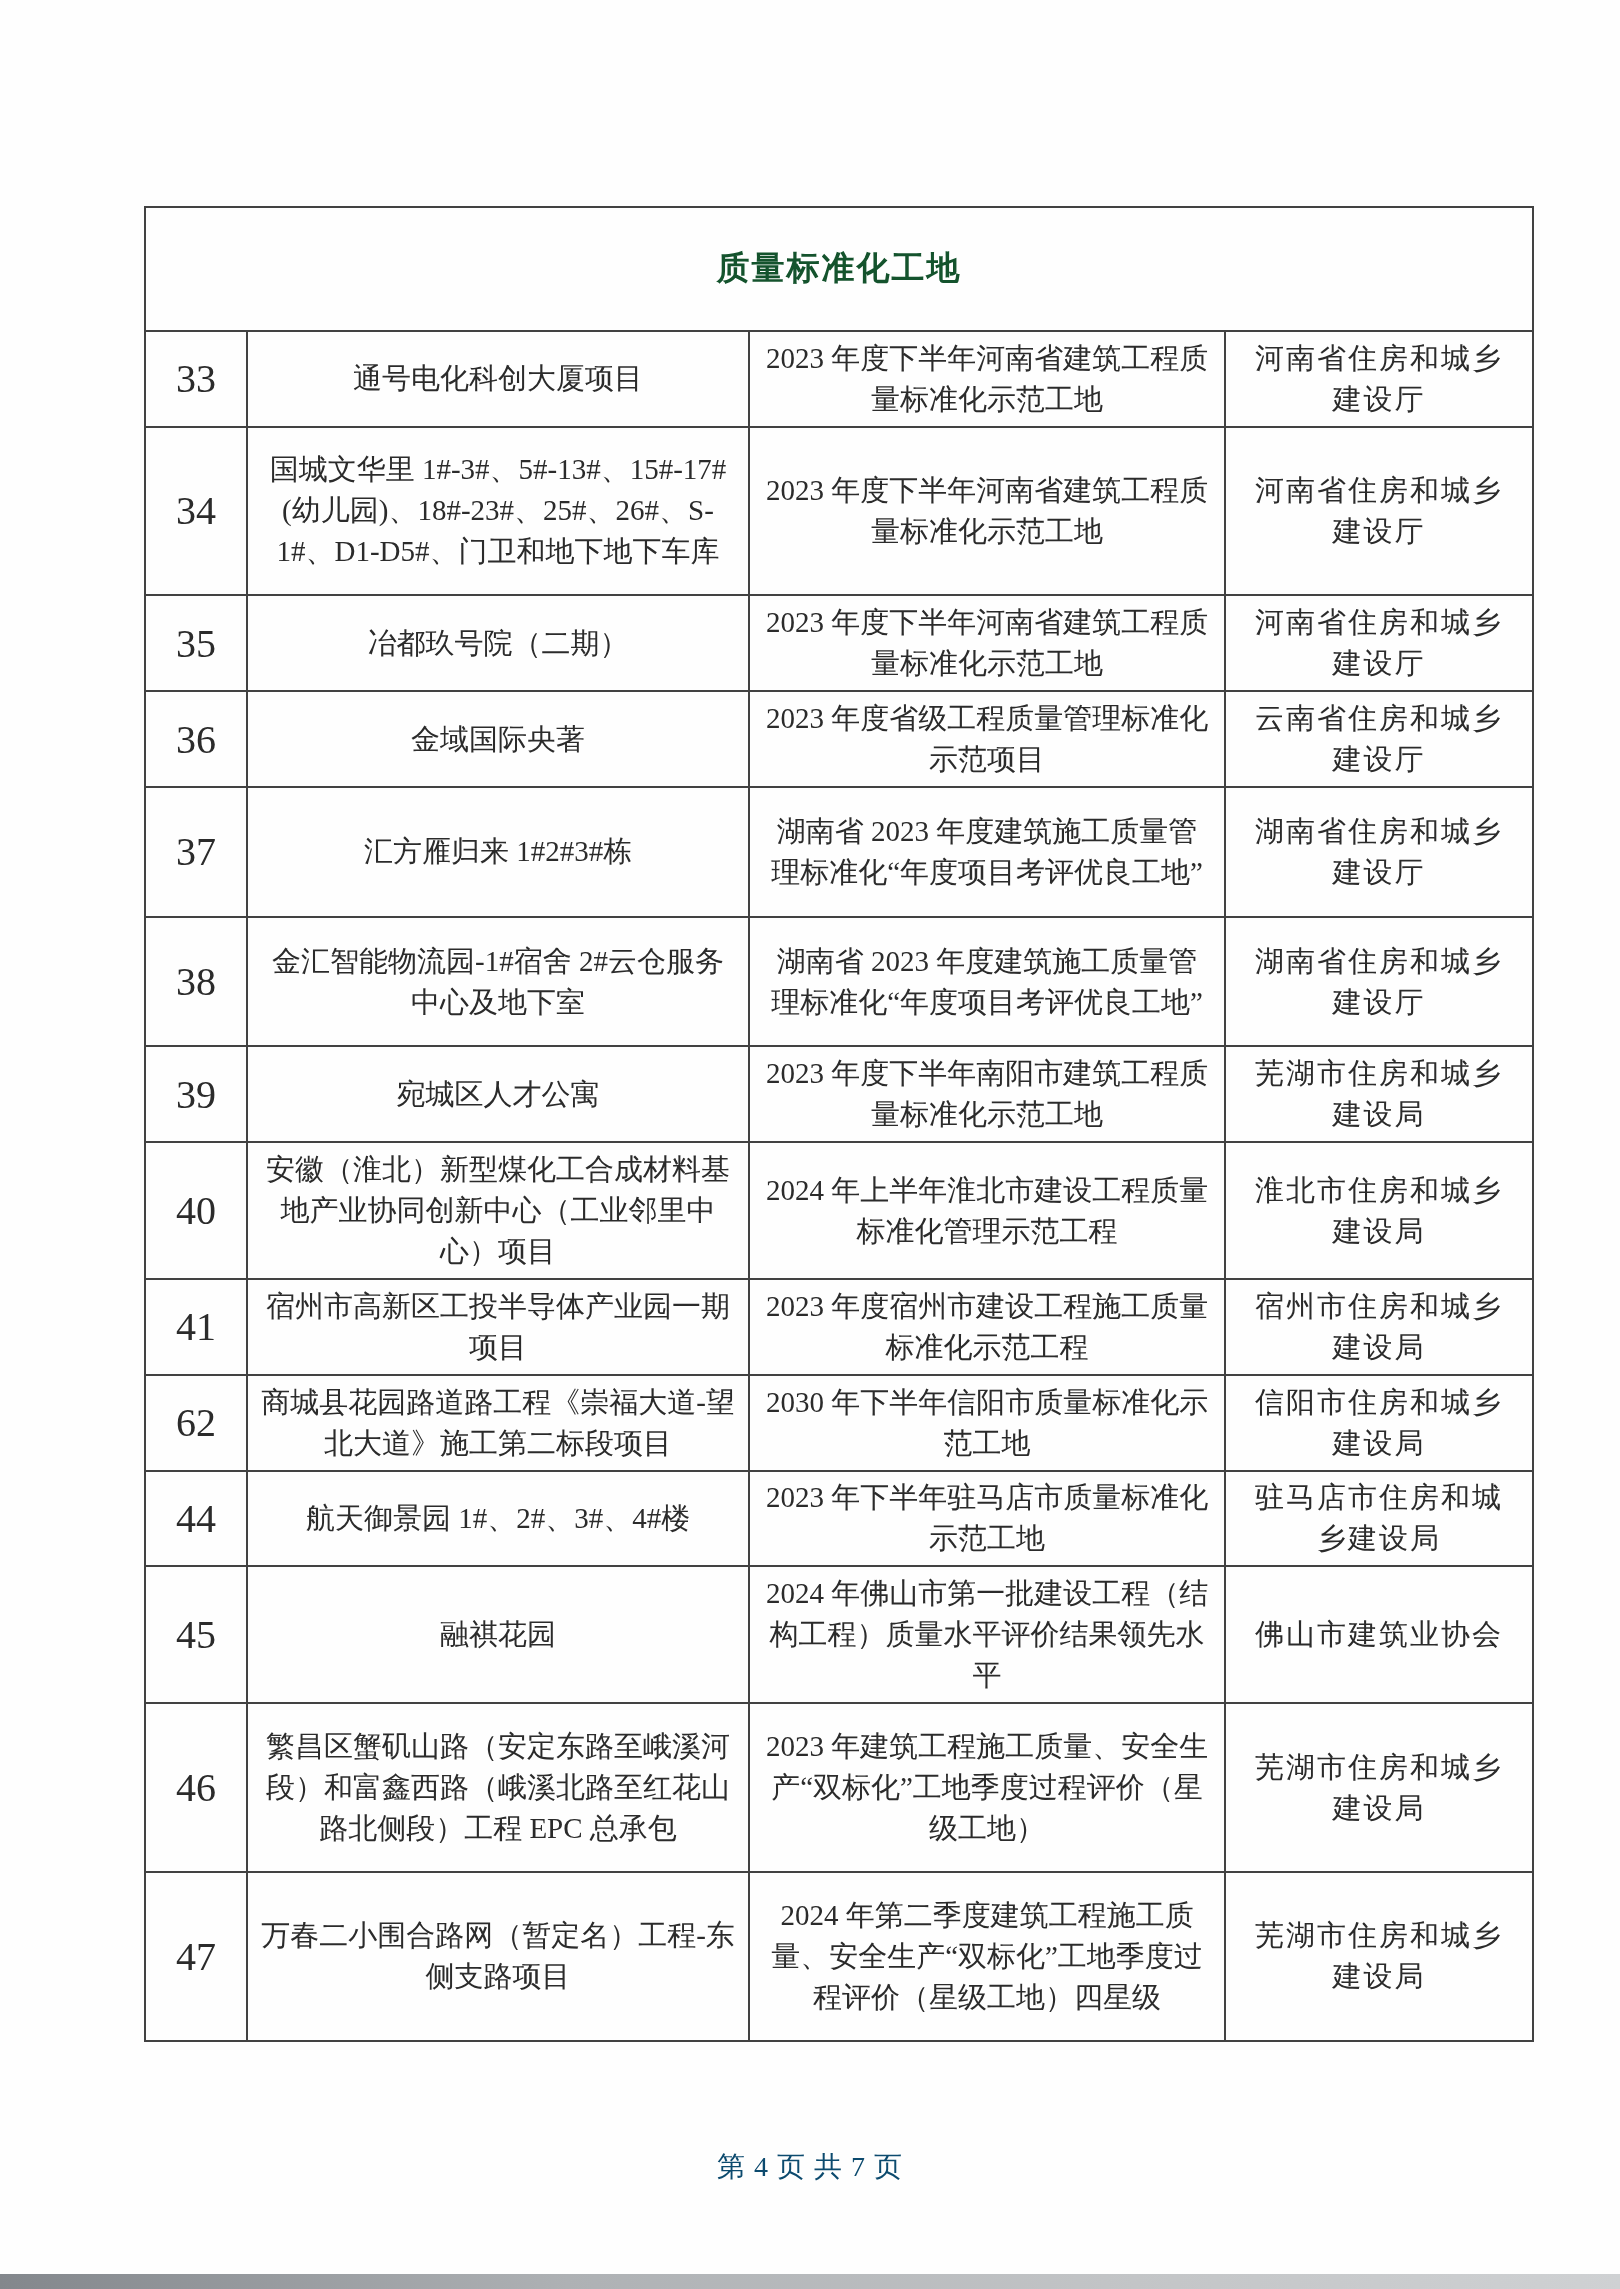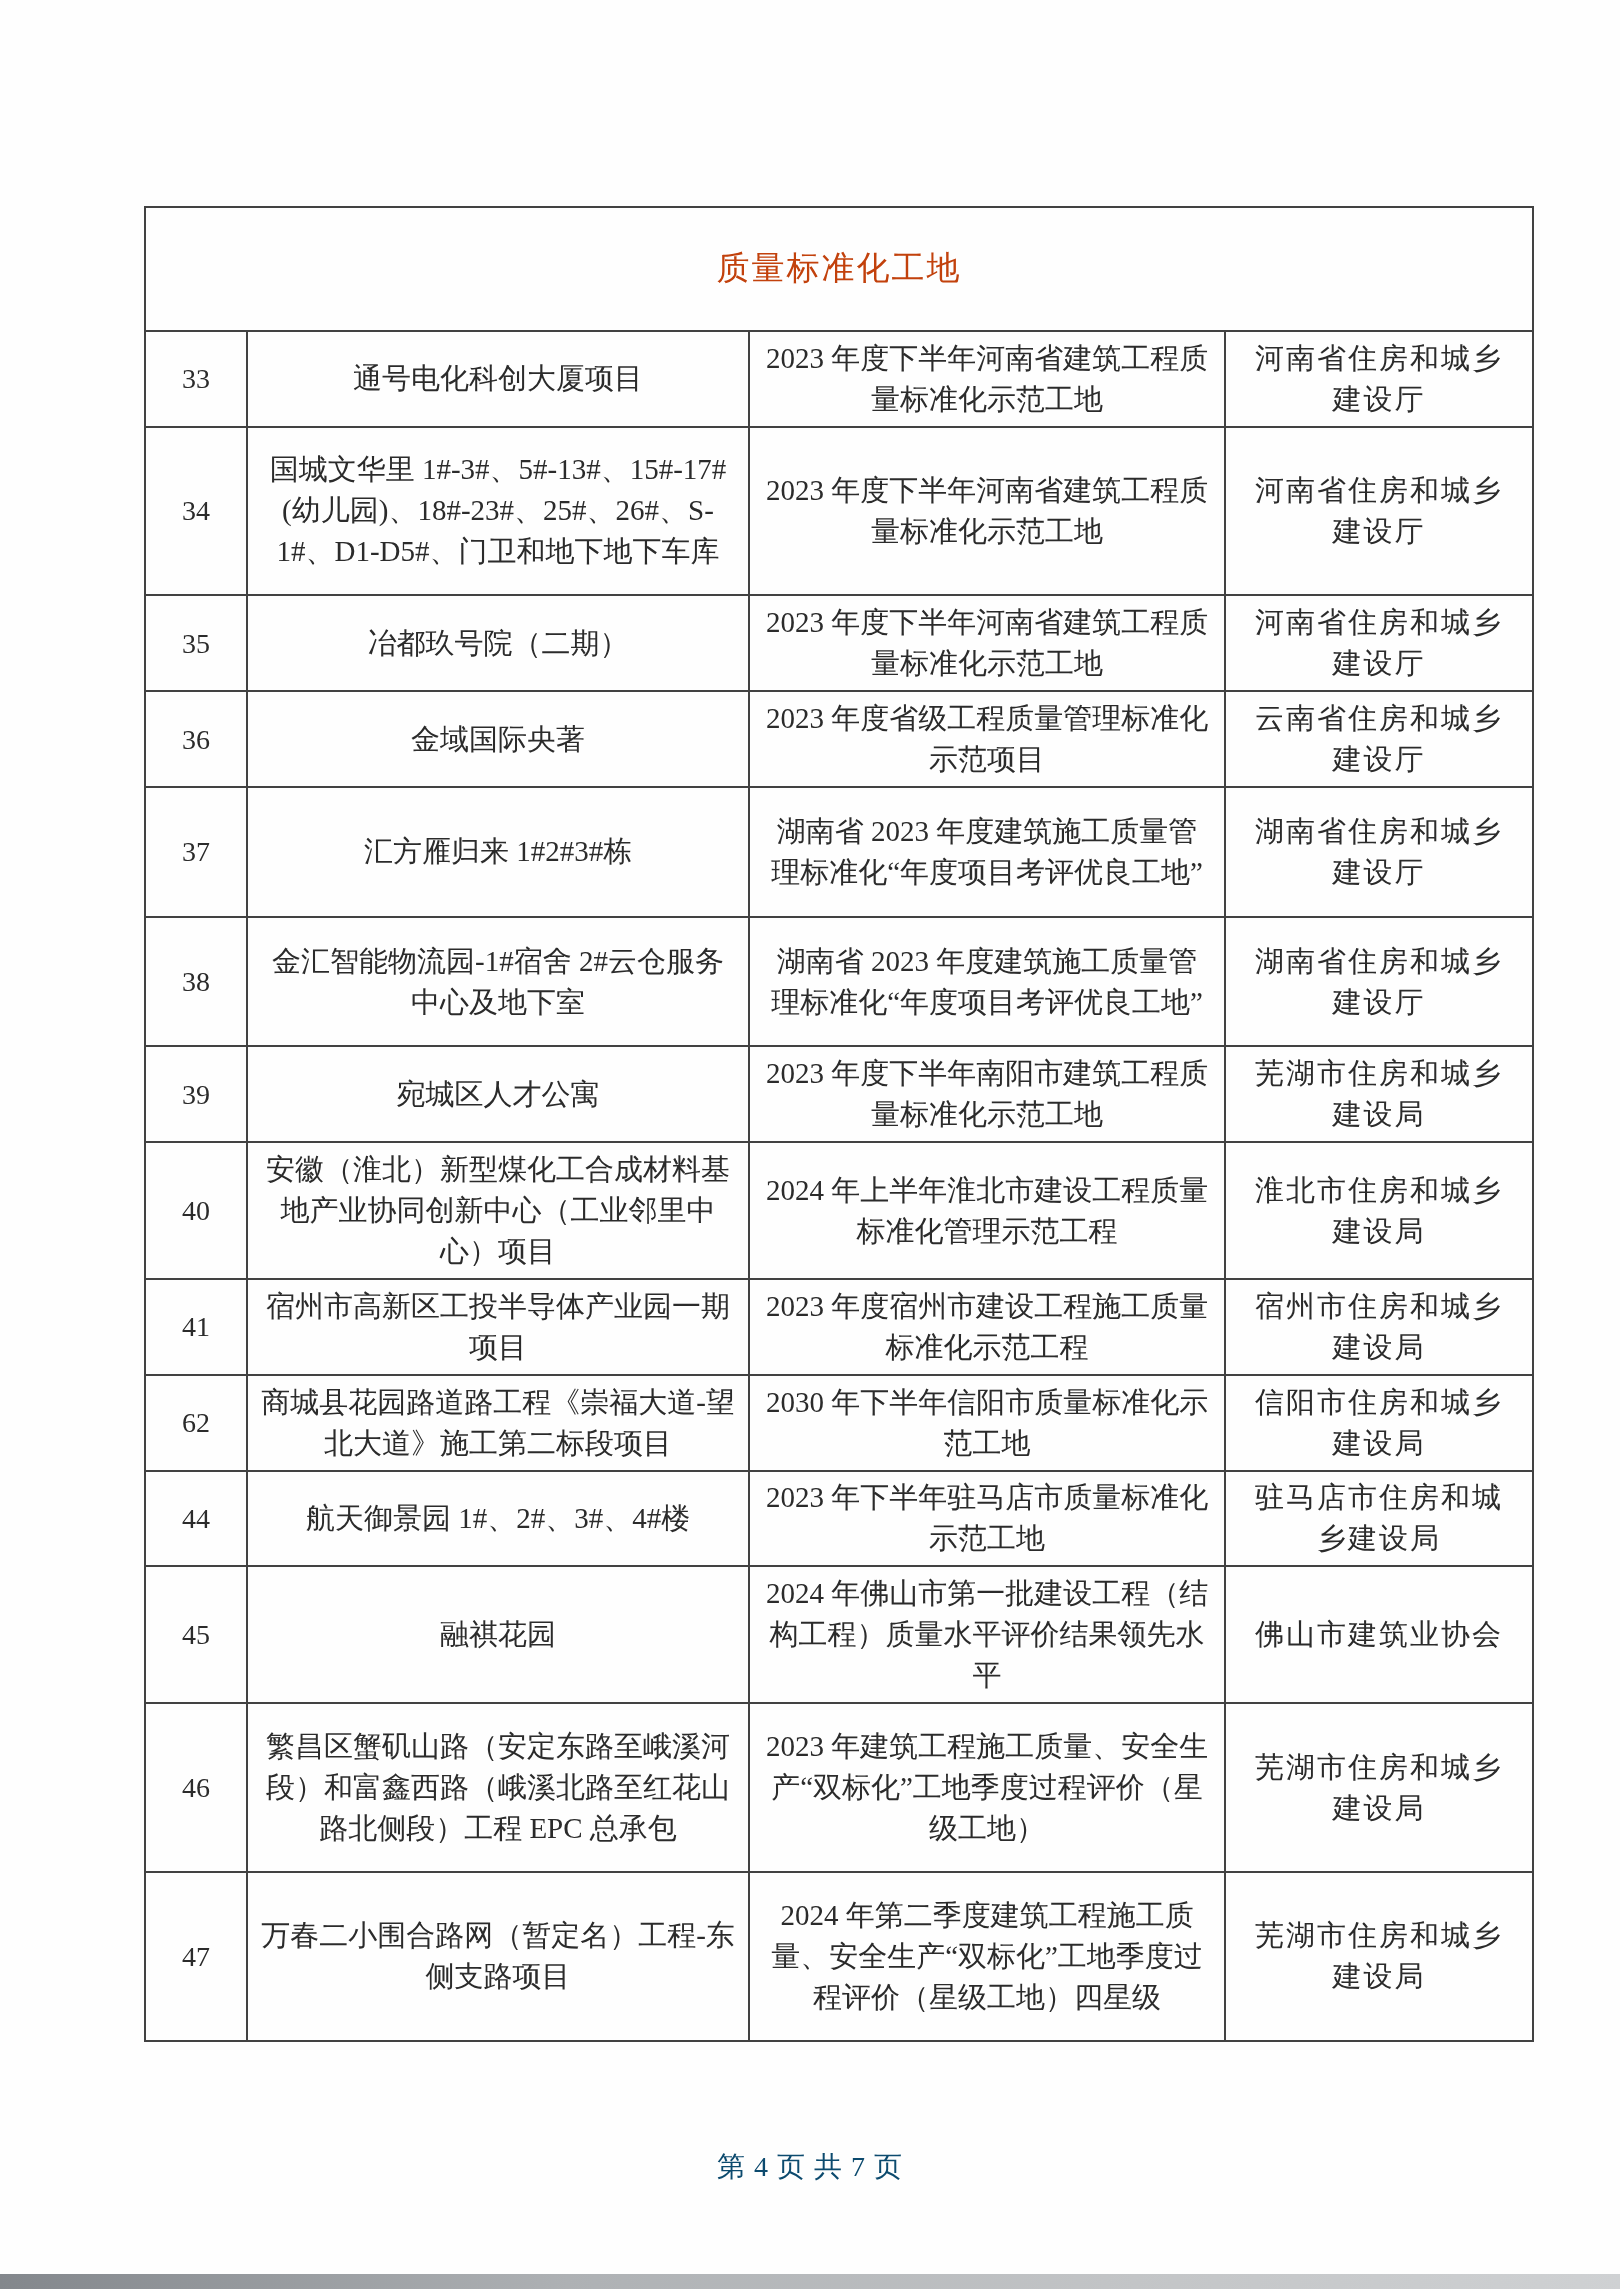--- a/index.html
+++ b/index.html
@@ -15,23 +15,23 @@
     border:2.9px solid #3a3a3a;
   }
   .awards-table th,.awards-table td{
     border:2px solid #424242;
     text-align:center;vertical-align:middle;
     font-size:29px;line-height:41px;
     padding:5.9px 11.8px;
     word-break:break-word;
   }
   th.title-cell{
-    height:110px;font-size:33px;font-weight:normal;letter-spacing:2px;color:#c2410c;
+    height:110px;font-size:33px;font-weight:bold;letter-spacing:2px;color:#14532d;
   }
-  td.no-cell{font-size:28px;padding:5.9px 3.9px;}
+  td.no-cell{font-size:40px;padding:5.9px 3.9px;}
   td.project-cell{padding:5.9px 12.7px;}
   td.award-cell{padding:5.9px 12.7px;border-radius:28px;}
   td.org-cell{padding:5.9px 19.6px;letter-spacing:2px;}
   tr.h2 td{height:80px;}
   tr.h3 td{height:116px;}
   tr.h4 td{height:155px;}
   .page-footer{
     position:absolute;left:0;top:2148px;width:100%;
     text-align:center;font-size:28px;color:#0c4a6e;letter-spacing:1px;
   }

